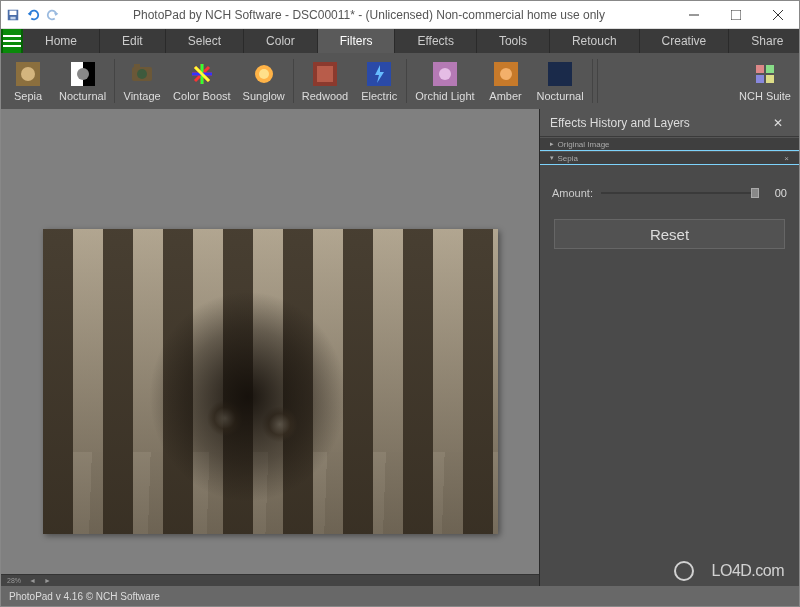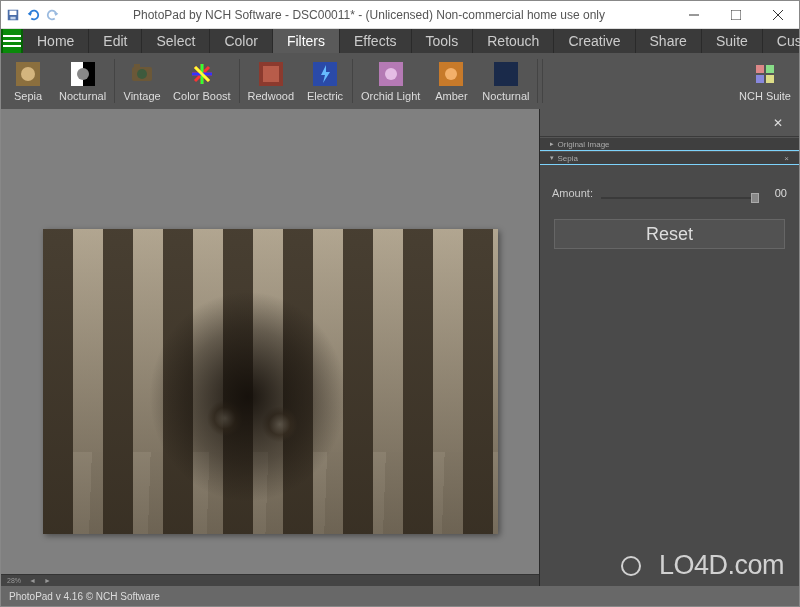--- a/index.html
+++ b/index.html
@@ -62,24 +62,24 @@
       width: 42px;
       background: #0a8a0a;
       display: flex;
       align-items: center;
       justify-content: center;
       border-left: 2px solid #066006;
       border-right: 2px solid #066006;
     }
     .menu-btn svg { fill: white; }
     .tab {
-      padding: 0 14px;
-      display: flex;
-      align-items: center;
-      font-size: 14px;
+      padding: 0 22px;
+      display: flex;
+      align-items: center;
+      font-size: 12px;
       color: #ccc;
       cursor: pointer;
       border-right: 1px solid #2a2a2a;
     }
     .tab.active {
       background: #5a5a5a;
       color: #fff;
     }
     .tabbar-social {
       margin-left: auto;
@@ -214,21 +214,21 @@
     }
     .layer-row .arrow {
       font-size: 7px;
       margin-right: 4px;
     }
     .layer-row .layer-x {
       margin-left: auto;
     }
     .amount-row {
       display: flex;
-      align-items: flex-end;
+      align-items: center;
       padding: 22px 12px 10px;
       gap: 8px;
       color: #ccc;
       font-size: 11px;
     }
     .slider-track {
       flex: 1;
       height: 2px;
       background: #3a3a3a;
       position: relative;
@@ -249,21 +249,21 @@
     }
     .reset-btn {
       margin: 10px 14px;
       height: 30px;
       background: #525252;
       border: 1px solid #666;
       color: #ddd;
       display: flex;
       align-items: center;
       justify-content: center;
-      font-size: 18px;
+      font-size: 15px;
       cursor: pointer;
     }
     .scroll-strip {
       height: 12px;
       background: #444;
       border-top: 1px solid #333;
       font-size: 7px;
       color: #999;
       display: flex;
       align-items: center;
@@ -276,21 +276,21 @@
       color: #ddd;
       font-size: 10px;
       display: flex;
       align-items: center;
       padding: 0 8px;
     }
     .watermark {
       position: absolute;
       right: 16px;
       bottom: 26px;
-      font-size: 27px;
+      font-size: 16px;
       font-weight: 300;
       color: rgba(255,255,255,0.75);
       letter-spacing: -0.5px;
       display: flex;
       align-items: center;
       gap: 18px;
     }
     .watermark .globe {
       width: 20px; height: 20px;
       border: 2px solid rgba(255,255,255,0.75);
@@ -408,20 +408,29 @@
       <div class="ribbon-icon">
         <svg width="24" height="24">
             <path d="M12 2 L12 22 M2 12 L22 12 M5 5 L19 19 M19 5 L5 19" stroke-width="3" stroke="#f33"></path>
             <path d="M12 2 L12 22" stroke="#3f3" stroke-width="3"></path>
             <path d="M2 12 L22 12" stroke="#33f" stroke-width="3"></path>
             <path d="M5 5 L19 19" stroke="#ff3" stroke-width="3"></path>
           </svg>
       </div>
       <span>Color Boost</span>
     </div>
+    <div class="ribbon-item">
+      <div class="ribbon-icon">
+        <svg width="24" height="24">
+            <circle cx="12" cy="12" r="9" fill="#ffb347"></circle>
+            <circle cx="12" cy="12" r="5" fill="#ffe08a"></circle>
+          </svg>
+      </div>
+      <span>Sunglow</span>
+    </div>
     <div class="ribbon-sep"></div>
     <div class="ribbon-item">
       <div class="ribbon-icon">
         <svg width="24" height="24">
             <rect width="24" height="24" fill="#8b3a2e"></rect>
             <rect x="4" y="4" width="16" height="16" fill="#b85c4a"></rect>
           </svg>
       </div>
       <span>Redwood</span>
     </div>
@@ -488,20 +497,21 @@
       </div>
       <div class="scroll-strip">
         <span>28%</span>
         <span>◄</span>
           <span>►</span>
       </div>
     </div>
 
     <div class="side-panel">
       <div class="panel-header">
+        <span>Effects History and Layers</span>
         <span class="panel-header-x">✕</span>
       </div>
       <div class="layer-row">
         <span class="arrow">▸</span>
         <span>Original Image</span>
       </div>
       <div class="layer-row">
         <span class="arrow">▾</span>
         <span>Sepia</span>
         <span class="layer-x">×</span>

